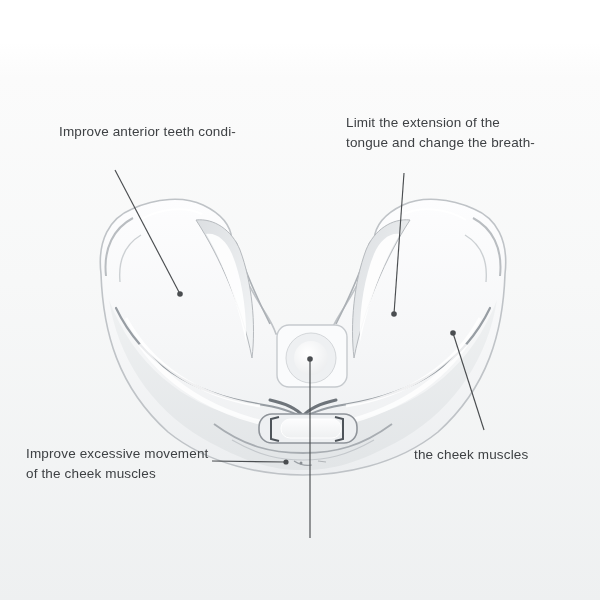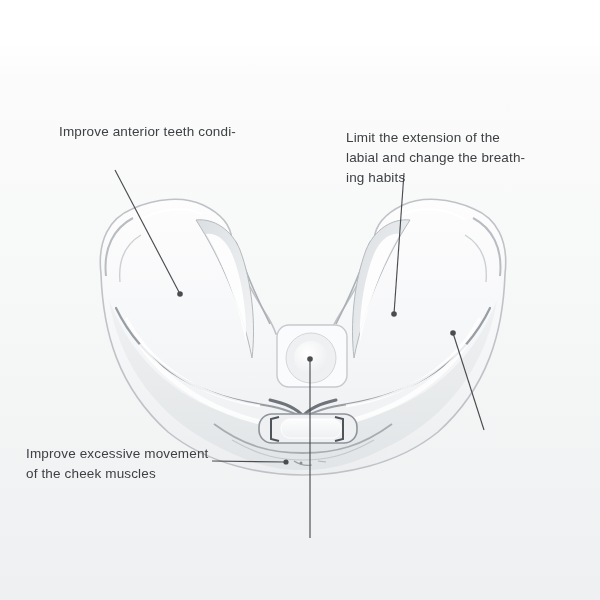--- a/index.html
+++ b/index.html
@@ -156,28 +156,28 @@
 
       <line class="leader" x1="310" y1="318" x2="310" y2="496"></line>
       <circle class="leader-dot" cx="310" cy="317" r="2.8"></circle>
     </g>
   </svg>
 
   <div class="label" style="left:59px;top:80px">
     <div>Improve anterior teeth condi-</div>
   </div>
 
-  <div class="label" style="left:346px;top:86px">
+  <div class="label" style="left:346px;top:71px">
     <div>Limit the extension of the</div>
-    <div>labial and change the breath-</div>
-    <div>ing habits</div>
+    <div>tongue and change the breath-</div>
   </div>
 
   <div class="label" style="left:26px;top:402px">
     <div>Improve excessive movement</div>
     <div>of the cheek muscles</div>
   </div>
 
   <div class="label" style="left:414px;top:403px">
+    <div>the cheek muscles</div>
   </div>
 
 
 </div>
 
 </body></html>

